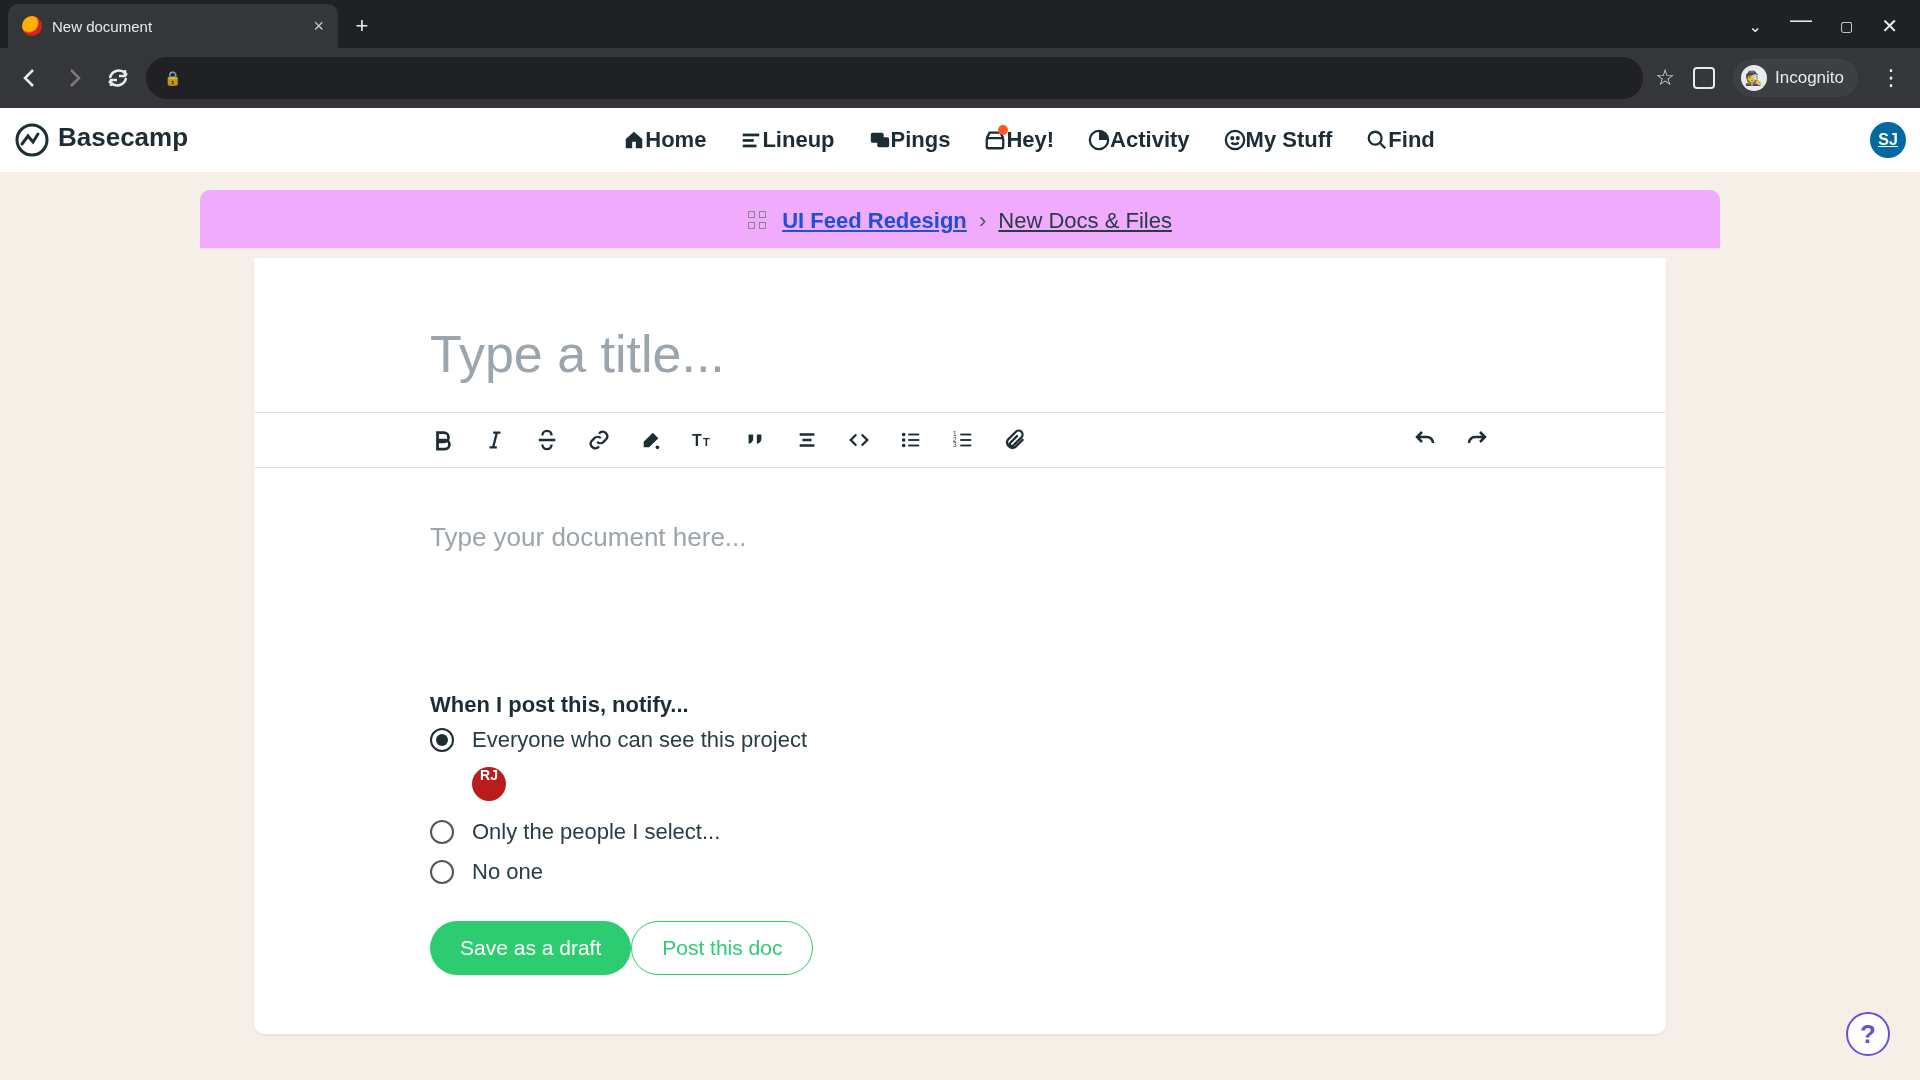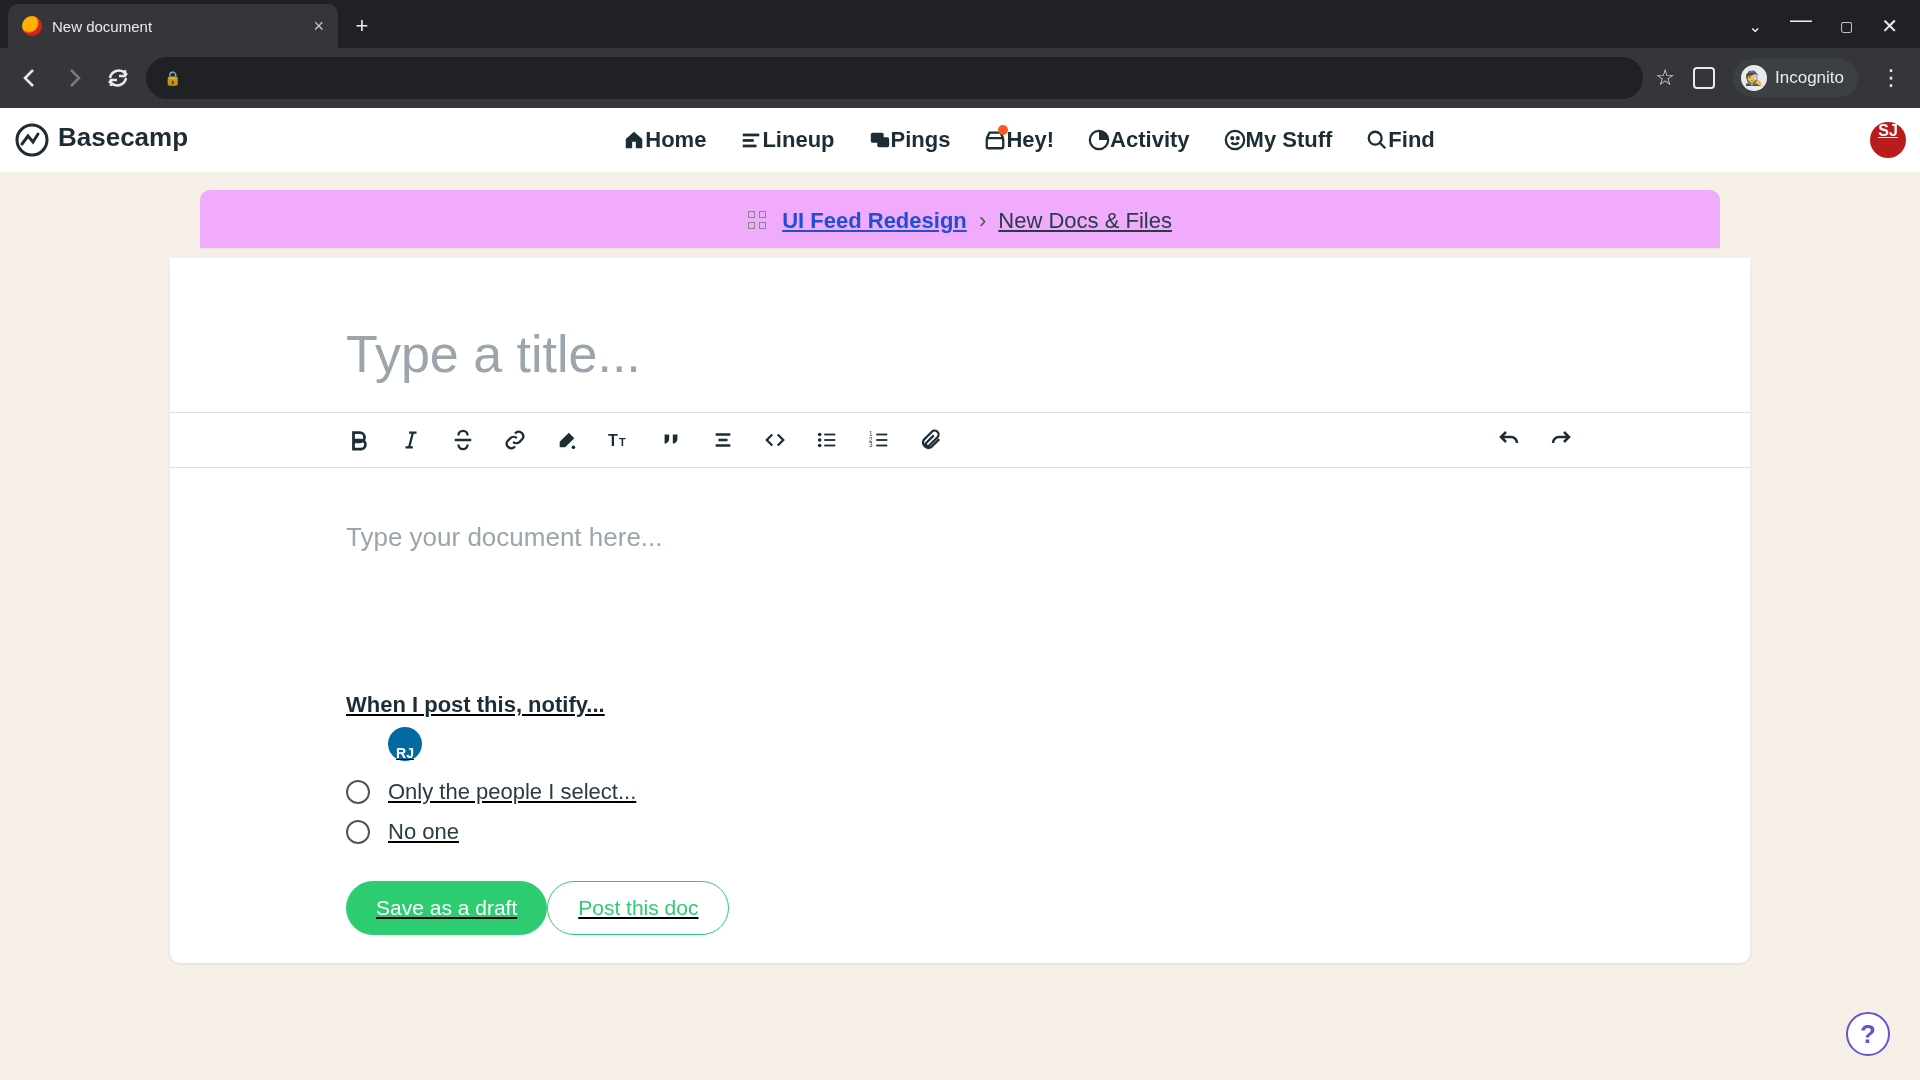--- a/index.html
+++ b/index.html
@@ -30,50 +30,50 @@
 .incog-badge .circ { width: 26px; height: 26px; background: #e8eaed; border-radius: 50%; display: flex; align-items: center; justify-content: center; color: #202124; font-size: 14px; }
 .kebab { font-size: 22px; cursor: pointer; padding: 0 4px; }
 
 
 .app-header { background: #fff; height: 64px; display: flex; align-items: center; padding: 0 14px; border-bottom: 1px solid rgba(0,0,0,0); }
 .logo { display: flex; align-items: flex-start; gap: 8px; font-weight: 800; font-size: 26px; color: #1d2d35; }
 .logo-mark { width: 36px; height: 36px; }
 .main-nav { display: flex; gap: 34px; margin: 0 auto; }
 .nav-item { display: flex; align-items: center; font-weight: 800; font-size: 22px; color: #1d2d35; cursor: pointer; position: relative; }
 .nav-item .dot { position: absolute; top: -2px; left: 14px; width: 10px; height: 10px; background: #ff5722; border-radius: 50%; }
-.avatar-badge { width: 36px; height: 36px; border-radius: 50%; background: #b91c1c; color: #fff; display: flex; justify-content: center; font-weight: 700; font-size: 16px; text-decoration: underline; }
+.avatar-badge { width: 36px; height: 36px; border-radius: 50%; background: #0369a1; color: #fff; display: flex; align-items: center; justify-content: center; font-weight: 700; font-size: 16px; text-decoration: underline; }
 
 
 .page-wrap { padding-top: 18px; display: flex; flex-direction: column; align-items: center; }
 .breadcrumb-card { background: #f0abfc; border-radius: 10px 10px 0 0; width: 1520px; padding: 18px 0 14px; text-align: center; font-size: 22px; box-shadow: 0 1px 2px rgba(0,0,0,.06); }
 .bc-grid { display: inline-block; width: 18px; height: 18px; margin-right: 10px; position: relative; top: 1px; }
 .bc-grid span { position: absolute; width: 7px; height: 7px; border: 1.5px solid #888; }
 .bc-grid span:nth-child(1){ top:0; left:0; } .bc-grid span:nth-child(2){ top:0; right:0; }
 .bc-grid span:nth-child(3){ bottom:0; left:0; } .bc-grid span:nth-child(4){ bottom:0; right:0; }
 .bc-link1 { color: #1f4fd6; font-weight: 800; text-decoration: underline; }
 .bc-sep { color: #555; padding: 0 6px; }
 .bc-link2 { color: #283c46; text-decoration: underline; }
 
-.doc-card { background: #fff; border-radius: 10px; width: 1580px; margin-top: 10px; box-shadow: 0 1px 3px rgba(0,0,0,.08); padding-bottom: 28px; text-decoration: underline; }
+.doc-card { background: #fff; border-radius: 10px; width: 1412px; margin-top: 10px; box-shadow: 0 1px 3px rgba(0,0,0,.08); padding-bottom: 59px; }
 .title-input { width: 100%; border: none; outline: none; font-size: 52px; font-weight: 400; color: #283c46; padding: 66px 176px 28px; }
 .title-input::placeholder { color: #9ca5ab; }
 .toolbar { border-top: 1px solid #e0e0e0; border-bottom: 1px solid #e0e0e0; height: 56px; display: flex; align-items: center; padding: 0 176px; }
 .tool-group { display: flex; gap: 26px; align-items: center; }
 .tool-btn { width: 26px; height: 26px; display: flex; align-items: center; justify-content: center; cursor: pointer; color: #283c46; }
 .tool-spacer { flex: 1; }
 .body-input { width: 100%; border: none; outline: none; resize: none; font-size: 26px; color: #283c46; padding: 54px 176px; height: 220px; font-family: inherit; }
 .body-input::placeholder { color: #9ca5ab; }
 
 .notify-section { padding: 0 176px; }
 .notify-heading { font-weight: 800; font-size: 22px; color: #1d2d35; margin-bottom: 9px; }
 .radio-row { display: flex; align-items: center; gap: 18px; margin-bottom: 14px; font-size: 22px; color: #283c46; cursor: pointer; }
 .radio { width: 24px; height: 24px; border: 2px solid #555; border-radius: 50%; display: flex; align-items: center; justify-content: center; }
 .radio.checked { border-color: #1d2d35; }
 .radio.checked::after { content: ""; width: 12px; height: 12px; background: #1d2d35; border-radius: 50%; }
-.mini-avatar { width: 34px; height: 34px; border-radius: 50%; background: #0369a1; color: #fff; font-size: 14px; font-weight: 700; display: flex; align-items: flex-end; justify-content: center; margin-left: 42px; margin-bottom: 18px; }
+.mini-avatar { width: 34px; height: 34px; border-radius: 50%; background: #b91c1c; color: #fff; font-size: 14px; font-weight: 700; display: flex; align-items: flex-start; justify-content: center; margin-left: 42px; margin-bottom: 18px; }
 
 .action-row { padding: 22px 176px 0; display: flex; }
 .btn { padding: 14px 30px; border-radius: 30px; font-size: 21px; font-weight: 500; cursor: pointer; border: none; }
 .btn-draft { background: #2ecc71; color: #fff; }
 .btn-post { background: #fff; color: #2ecc71; border: 1.5px solid #2ecc71; }
 
 .help-fab { position: fixed; bottom: 24px; right: 30px; width: 44px; height: 44px; border: 2.5px solid #6b4fd6; border-radius: 50%; color: #6b4fd6; font-size: 26px; font-weight: 700; display: flex; align-items: center; justify-content: center; cursor: pointer; background: #fff; }
 </style>
 </head>
 <body>
@@ -293,20 +293,24 @@
             </svg>
           </div>
       </div>
     </div>
 
     <textarea class="body-input" placeholder="Type your document here..." style=""></textarea>
 
     <div class="notify-section">
       <div class="notify-heading">When I post this, notify...</div>
 
+      <div class="radio-row">
+        <div class="radio checked"></div>
+        <span>Everyone who can see this project</span>
+      </div>
       <div class="mini-avatar">
         <span>RJ</span>
       </div>
 
       <div class="radio-row">
         <div class="radio"></div>
         <span>Only the people I select...</span>
       </div>
 
       <div class="radio-row">

